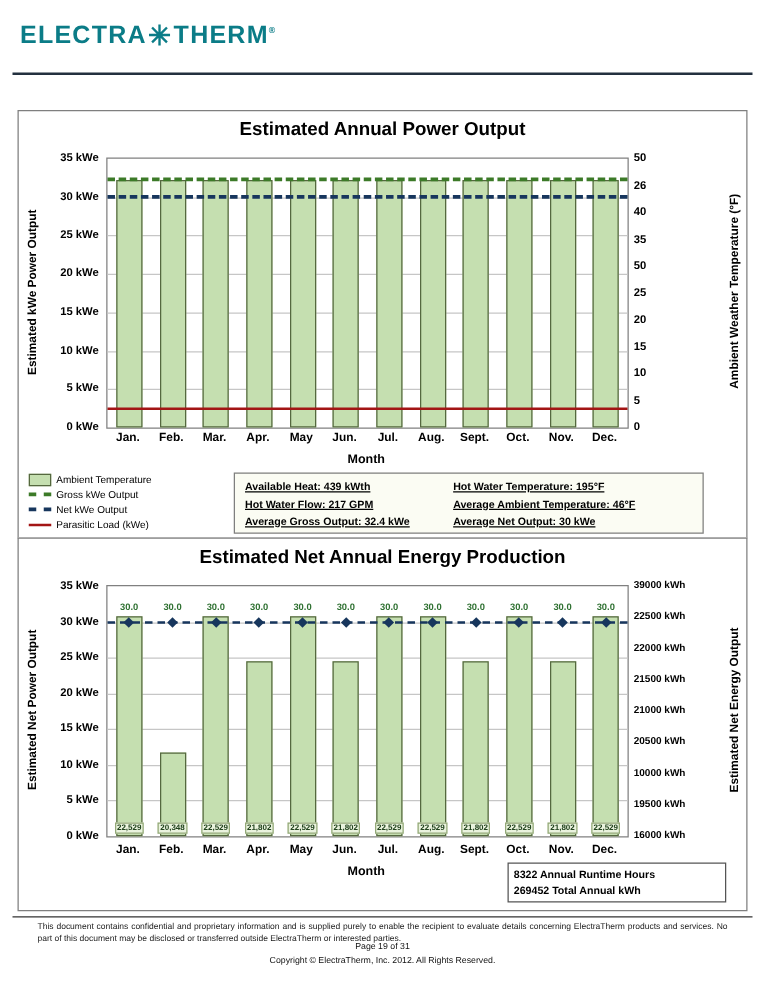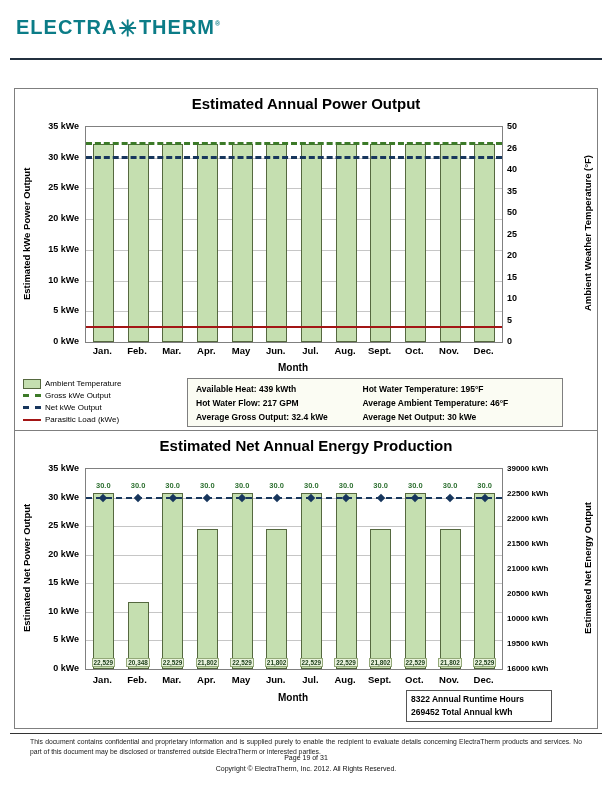--- a/index.html
+++ b/index.html
@@ -56,24 +56,24 @@
   .legend{position:absolute;left:8px;top:289px;font-size:8px;}
   .lrow{line-height:12px;white-space:nowrap;}
   .sw{display:inline-block;vertical-align:middle;margin-right:4px;}
   .sw-bar{width:16px;height:8px;background:#c5dfb0;border:1px solid #55683f;}
   .sw-gross{width:18px;height:0;border-top:3px dashed #3c7a28;}
   .sw-net{width:18px;height:0;border-top:3px dashed #17365d;}
   .sw-para{width:18px;height:0;border-top:2px solid #a31515;}
   .infobox{position:absolute;left:172px;top:289px;width:376px;height:49px;border:1px solid #7f7f7f;
            background:#fbfcf3;box-sizing:border-box;display:grid;grid-template-columns:1fr 1.15fr;
            align-content:center;padding:2px 8px;font-size:8.5px;font-weight:bold;}
-  .infobox div{line-height:14px;white-space:nowrap;}
-
-  
-  .summary{position:absolute;left:391px;top:259px;width:146px;border:1px solid #555;background:#fff;
+  .infobox div{line-height:14px;white-space:nowrap;text-decoration:underline;}
+
+  
+  .summary{position:absolute;left:391px;top:259px;width:175px;border:1px solid #555;background:#fff;
            font-size:8.5px;font-weight:bold;padding:2px 4px;box-sizing:border-box;}
   .summary div{line-height:13px;white-space:nowrap;}
 
   
   .footer-rule{position:absolute;left:10px;right:10px;top:733px;height:1px;background:#333;}
   .disclaimer{position:absolute;left:30px;right:30px;top:737px;font-size:6.8px;line-height:1.4;
               text-align:justify;color:#1a1a1a;}
   .pagenum{position:absolute;left:0;right:0;top:754px;text-align:center;font-size:7px;color:#111;}
   .copyright{position:absolute;left:0;right:0;top:765px;text-align:center;font-size:7px;color:#111;}
 </style>

